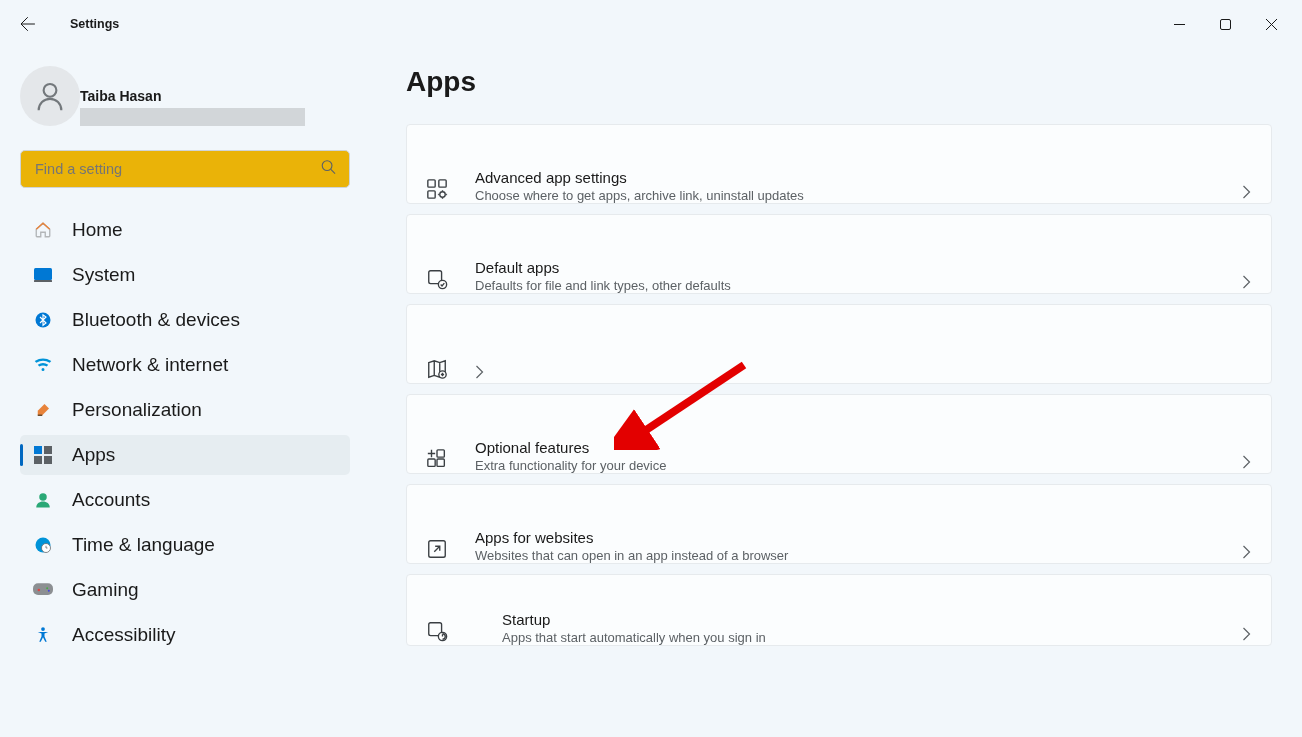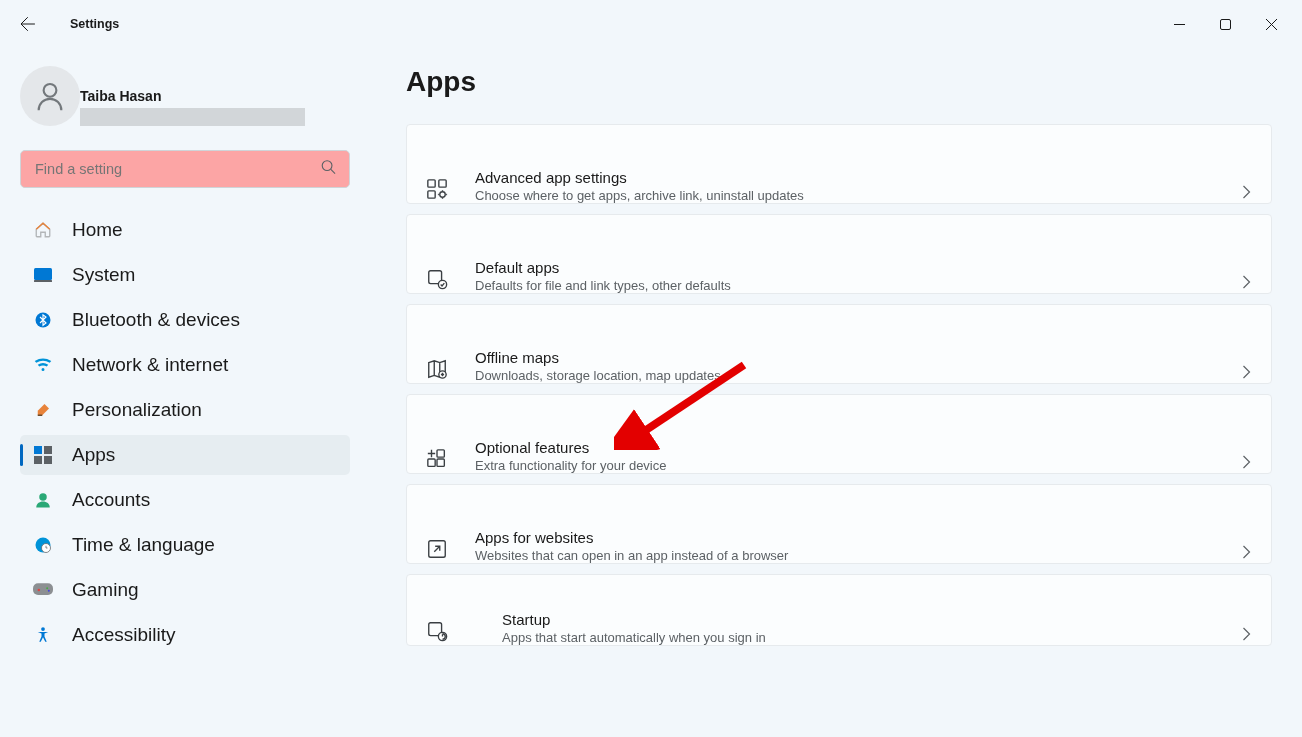--- a/index.html
+++ b/index.html
@@ -81,21 +81,21 @@
 }
 .search {
   position: relative;
   margin-bottom: 22px;
 }
 .search input {
   width: 100%;
   height: 38px;
   border: 1px solid #cfd4d8;
   border-radius: 5px;
-  background: #fca5a5;
+  background: #eab308;
   padding: 0 40px 0 14px;
   font-size: 14.5px;
   color: #5a5f63;
   outline: none;
 }
 .search .icon {
   position: absolute;
   right: 14px;
   top: 50%;
   transform: translateY(-50%);
@@ -381,24 +381,20 @@
     </div>
 
     <div class="card">
       <span class="card-icon">
         <svg width="22" height="22" viewBox="0 0 24 24" stroke="#3a3f43" stroke-width="1.5" fill="none">
             <path d="M3 5l6-2 6 2 6-2v16l-6 2-6-2-6 2V5ZM9 3v16M15 5v16"></path>
             <circle cx="18" cy="18" r="4" fill="#fff"></circle>
             <path d="M18 16v3M16.5 17.5 18 19l1.5-1.5"></path>
           </svg>
       </span>
-      <div class="card-text">
-        <div class="card-title">Offline maps</div>
-        <div class="card-sub">Downloads, storage location, map updates</div>
-      </div>
       <span class="chev"><svg width="9" height="14" viewBox="0 0 8 14" stroke="#5c6165" stroke-width="1.2" fill="none">
             <path d="M1 1l6 6-6 6"></path>
           </svg></span>
     </div>
 
     <div class="card">
       <span class="card-icon">
         <svg width="22" height="22" viewBox="0 0 24 24" stroke="#3a3f43" stroke-width="1.5" fill="none">
             <rect x="2" y="12" width="8" height="8" rx="1"></rect>
             <rect x="12" y="12" width="8" height="8" rx="1"></rect>

